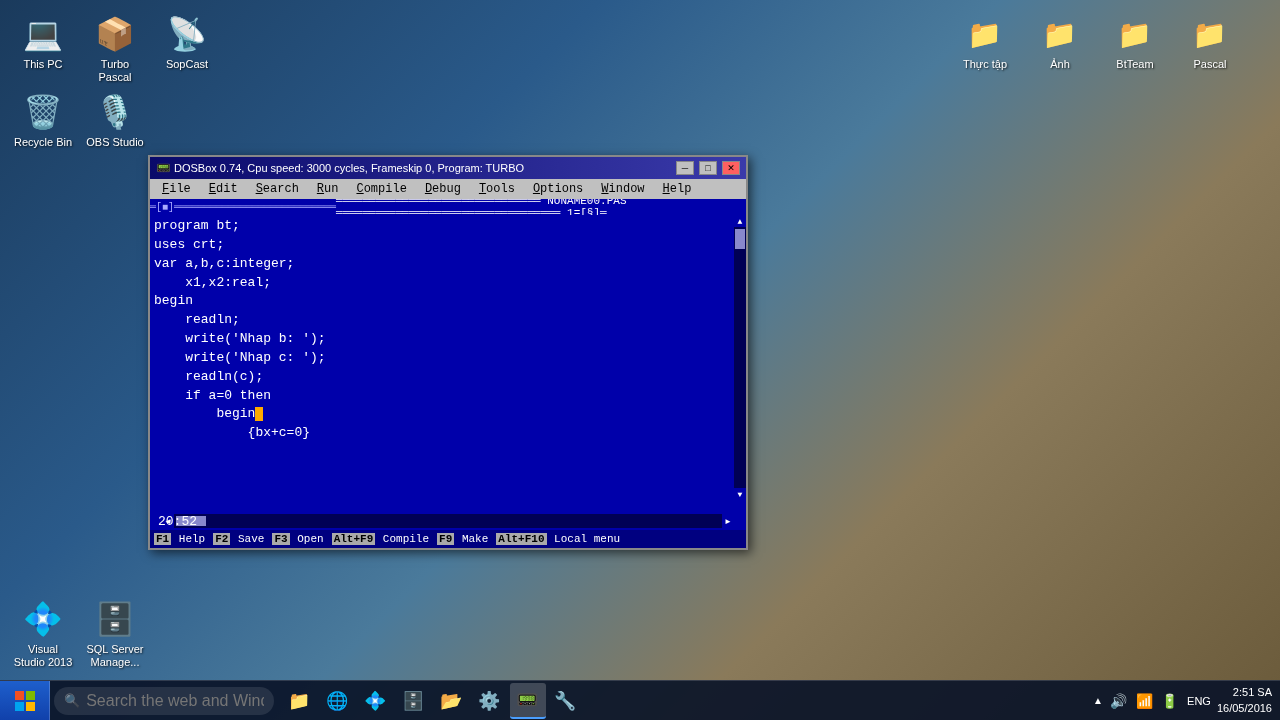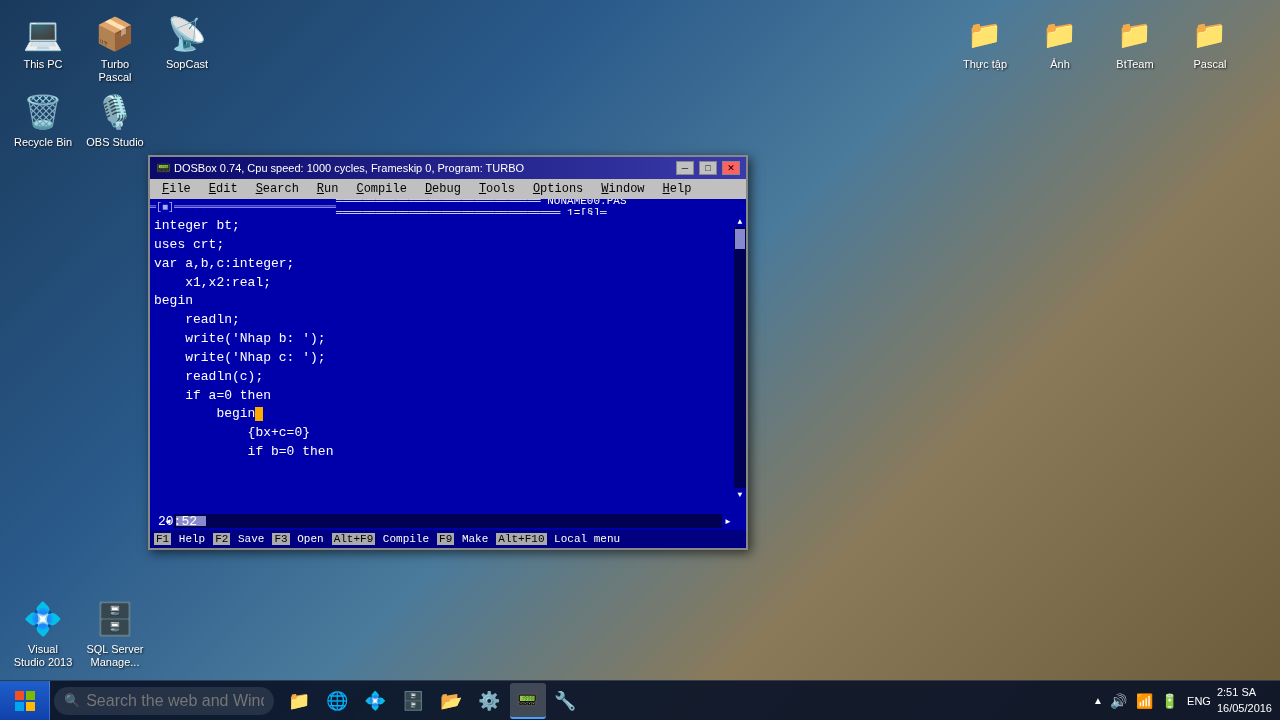--- a/index.html
+++ b/index.html
@@ -129,21 +129,21 @@
       display: flex;
       align-items: center;
       gap: 4px;
     }
     .tray-icon {
       font-size: 14px;
       cursor: pointer;
       padding: 2px;
     }
     .tray-time {
-      text-align: left;
+      text-align: right;
       font-size: 11px;
       line-height: 1.4;
     }
 
     
     #dosbox-window {
       position: absolute;
       top: 155px;
       left: 148px;
       width: 600px;
@@ -332,21 +332,21 @@
     .hotkey {
       font-family: 'Courier New', monospace;
       font-size: 11px;
       color: white;
     }
     .hotkey .key {
       color: #000;
       background: #aaaaaa;
       padding: 0 2px;
       margin-right: 1px;
-      font-weight: normal;
+      font-weight: bold;
     }
 
     
     #dino-watermark {
       position: absolute;
       bottom: 48px;
       right: 8px;
       font-size: 36px;
       font-weight: bold;
       font-style: italic;
@@ -415,21 +415,21 @@
   </div>
   <div class="desktop-icon" style="top:10px;right:35px;">
     <div class="icon-img" style="font-size:28px;">📁</div>
     <div class="icon-label">Pascal</div>
   </div>
 
   <div id="dosbox-window">
 
     <div id="dosbox-titlebar">
       <span class="title-icon">📟</span>
-      <span class="title-text">DOSBox 0.74, Cpu speed:   1000 cycles, Frameskip 0, Program:   TURBO</span>
+      <span class="title-text">DOSBox 0.74, Cpu speed:   3000 cycles, Frameskip 0, Program:   TURBO</span>
       <div class="win-ctrl">─</div>
       <div class="win-ctrl">□</div>
       <div class="win-ctrl close">✕</div>
     </div>
 
     <div id="dosbox-menubar">
       <span class="menu-item"><span class="underline">F</span>ile</span>
       <span class="menu-item"><span class="underline">E</span>dit</span>
       <span class="menu-item"><span class="underline">S</span>earch</span>
       <span class="menu-item"><span class="underline">R</span>un</span>
@@ -441,33 +441,32 @@
       <span class="menu-item"><span class="underline">H</span>elp</span>
     </div>
 
     <div id="dosbox-editor">
       <div id="editor-titlebar">
         <span style="color:#aaaaff;font-size:10px;">═[■]═══════════════════════════</span>
         <span style="color:#ffffff;">═══════════════════════════════  NONAME00.PAS  ══════════════════════════════════  1=[§]═</span>
       </div>
 
       <div id="editor-content">
-        <div class="code-line">integer bt;</div>
+        <div class="code-line">program bt;</div>
         <div class="code-line">uses crt;</div>
         <div class="code-line">var a,b,c:integer;</div>
         <div class="code-line">    x1,x2:real;</div>
         <div class="code-line">begin</div>
         <div class="code-line">    readln;</div>
         <div class="code-line">    write('Nhap b: ');</div>
         <div class="code-line">    write('Nhap c: ');</div>
         <div class="code-line">    readln(c);</div>
         <div class="code-line">    if a=0 then</div>
         <div class="code-line">        begin<span class="cursor-blink"></span></div>
         <div class="code-line">            {bx+c=0}</div>
-        <div class="code-line">            if b=0 then</div>
 
         <div id="editor-scrollbar-v">
           <div class="scroll-arrow">▲</div>
           <div class="scroll-thumb-v"></div>
           <div class="scroll-arrow" style="margin-top:auto;">▼</div>
         </div>
       </div>
 
       <div id="dosbox-statusbar">
         <div id="scrollbar-h">

